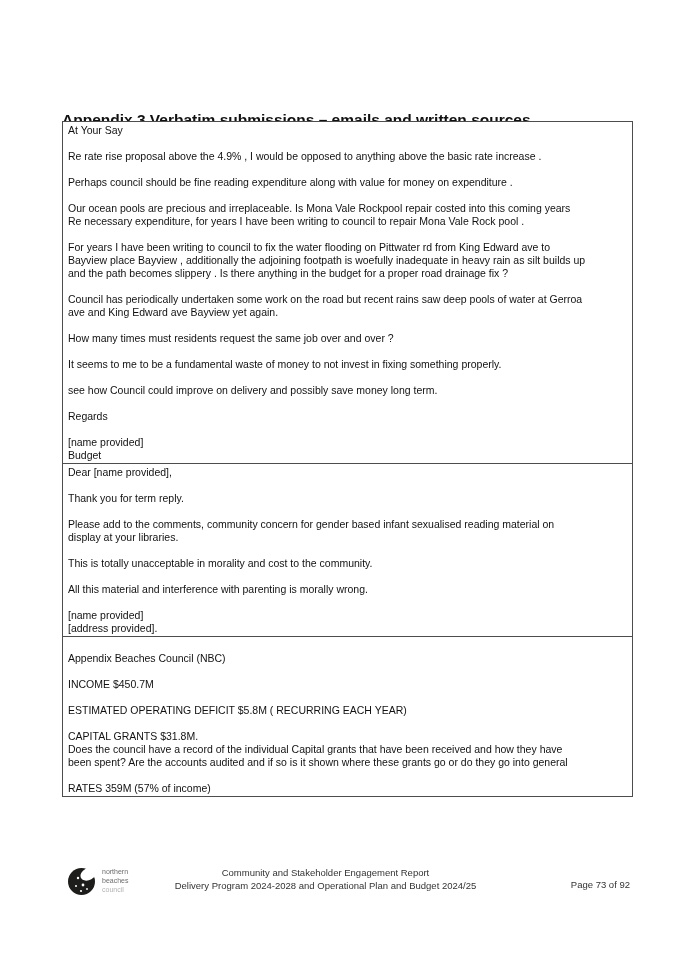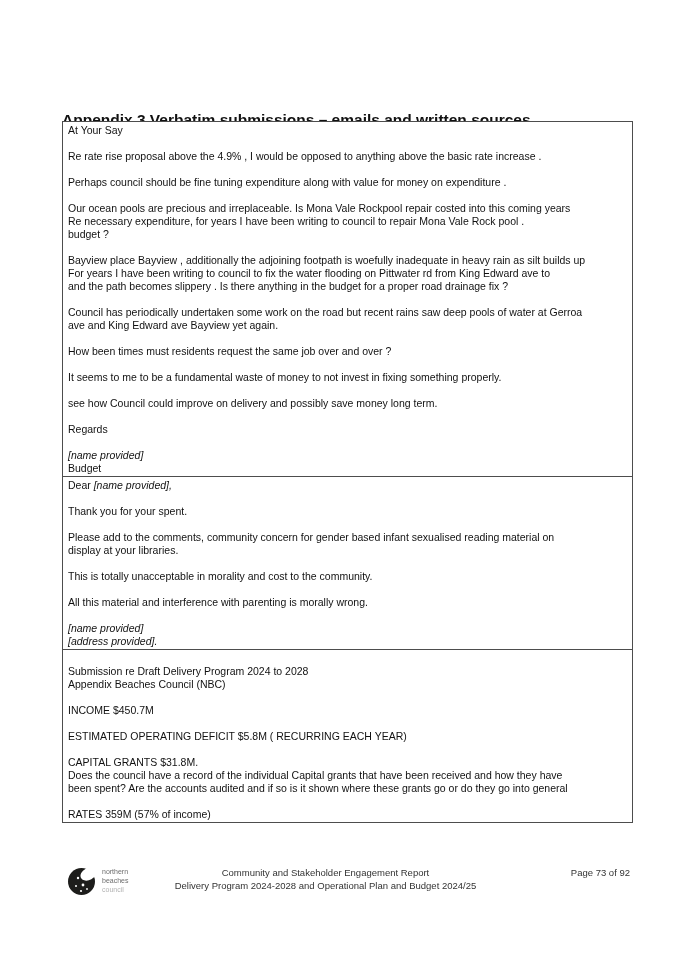--- a/index.html
+++ b/index.html
@@ -55,21 +55,20 @@
     margin-top: -1px;
   }
   .line {
     height: 13px;
     line-height: 13px;
     font-size: 10.5px;
     white-space: pre;
     color: var(--text);
   }
   .italic {
-    font-style: italic;
     margin-top: 6px;
   }
   .footer {
     position: absolute;
     left: 0;
     top: 862px;
     width: 675px;
     height: 50px;
     font-size: 9.5px;
     color: var(--footer-text);
@@ -96,80 +95,78 @@
     position: absolute;
     left: 0;
     top: 4px;
     width: 651px;
     text-align: center;
     line-height: 13px;
   }
   .footer-page {
     position: absolute;
     right: 45px;
-    top: 4px;
+    top: 16px;
     line-height: 13px;
     padding-left: 20px;
   }
 </style>
 </head>
 <body>
 
 <div class="page">
 
   <h1 class="page-title">Appendix 3 Verbatim submissions – emails and written sources</h1>
 
   <div class="boxes">
       <div class="box">
         <div class="line"><span>At Your Say</span></div>
         <div class="line">&nbsp;</div>
         <div class="line"><span>Re rate rise proposal above the 4.9% , I would be opposed to anything above the basic rate increase .</span></div>
         <div class="line">&nbsp;</div>
-        <div class="line"><span>Perhaps council should be fine tuning expenditure along with value for money on expenditure .</span></div>
+        <div class="line"><span>Perhaps council should be fine reading expenditure along with value for money on expenditure .</span></div>
         <div class="line">&nbsp;</div>
         <div class="line"><span>Our ocean pools are precious and irreplaceable. Is Mona Vale Rockpool repair costed into this coming years</span></div>
         <div class="line"><span>Re necessary expenditure, for years I have been writing to council to repair Mona Vale Rock pool .</span></div>
-        <div class="line"><span>budget ?</span></div>
-        <div class="line">&nbsp;</div>
+        <div class="line">&nbsp;</div>
+        <div class="line"><span>For years I have been writing to council to fix the water flooding on Pittwater rd from King Edward ave to</span></div>
         <div class="line"><span>Bayview place Bayview , additionally the adjoining footpath is woefully inadequate in heavy rain as silt builds up</span></div>
-        <div class="line"><span>For years I have been writing to council to fix the water flooding on Pittwater rd from King Edward ave to</span></div>
         <div class="line"><span>and the path becomes slippery . Is there anything in the budget for a proper road drainage fix ?</span></div>
         <div class="line">&nbsp;</div>
         <div class="line"><span>Council has periodically undertaken some work on the road but recent rains saw deep pools of water at Gerroa</span></div>
         <div class="line"><span>ave and King Edward ave Bayview yet again.</span></div>
         <div class="line">&nbsp;</div>
-        <div class="line"><span>How been times must residents request the same job over and over ?</span></div>
+        <div class="line"><span>How many times must residents request the same job over and over ?</span></div>
         <div class="line">&nbsp;</div>
         <div class="line"><span>It seems to me to be a fundamental waste of money to not invest in fixing something properly.</span></div>
         <div class="line">&nbsp;</div>
         <div class="line"><span>see how Council could improve on delivery and possibly save money long term.</span></div>
         <div class="line">&nbsp;</div>
         <div class="line"><span>Regards</span></div>
         <div class="line">&nbsp;</div>
         <div class="line"><span class="italic">[name provided]</span></div>
         <div class="line"><span>Budget</span></div>
       </div>
       <div class="box">
         <div class="line"><span>Dear </span><span class="italic">[name provided],</span></div>
         <div class="line">&nbsp;</div>
-        <div class="line"><span>Thank you for your spent.</span></div>
+        <div class="line"><span>Thank you for term reply.</span></div>
         <div class="line">&nbsp;</div>
         <div class="line"><span>Please add to the comments, community concern for gender based infant sexualised reading material on</span></div>
         <div class="line"><span>display at your libraries.</span></div>
         <div class="line">&nbsp;</div>
         <div class="line"><span>This is totally unacceptable in morality and cost to the community.</span></div>
         <div class="line">&nbsp;</div>
         <div class="line"><span>All this material and interference with parenting is morally wrong.</span></div>
         <div class="line">&nbsp;</div>
         <div class="line"><span class="italic">[name provided]</span></div>
         <div class="line"><span class="italic">[address provided].</span></div>
       </div>
       <div class="box">
         <div class="line">&nbsp;</div>
-        <div class="line"><span>Submission re Draft Delivery Program 2024 to 2028</span></div>
         <div class="line"><span>Appendix Beaches Council (NBC)</span></div>
         <div class="line">&nbsp;</div>
         <div class="line"><span>INCOME $450.7M</span></div>
         <div class="line">&nbsp;</div>
         <div class="line"><span>ESTIMATED OPERATING DEFICIT $5.8M ( RECURRING EACH YEAR)</span></div>
         <div class="line">&nbsp;</div>
         <div class="line"><span>CAPITAL GRANTS $31.8M.</span></div>
         <div class="line"><span>Does the council have a record of the individual Capital grants that have been received and how they have</span></div>
         <div class="line"><span>been spent? Are the accounts audited and if so is it shown where these grants go or do they go into general</span></div>
         <div class="line">&nbsp;</div>

